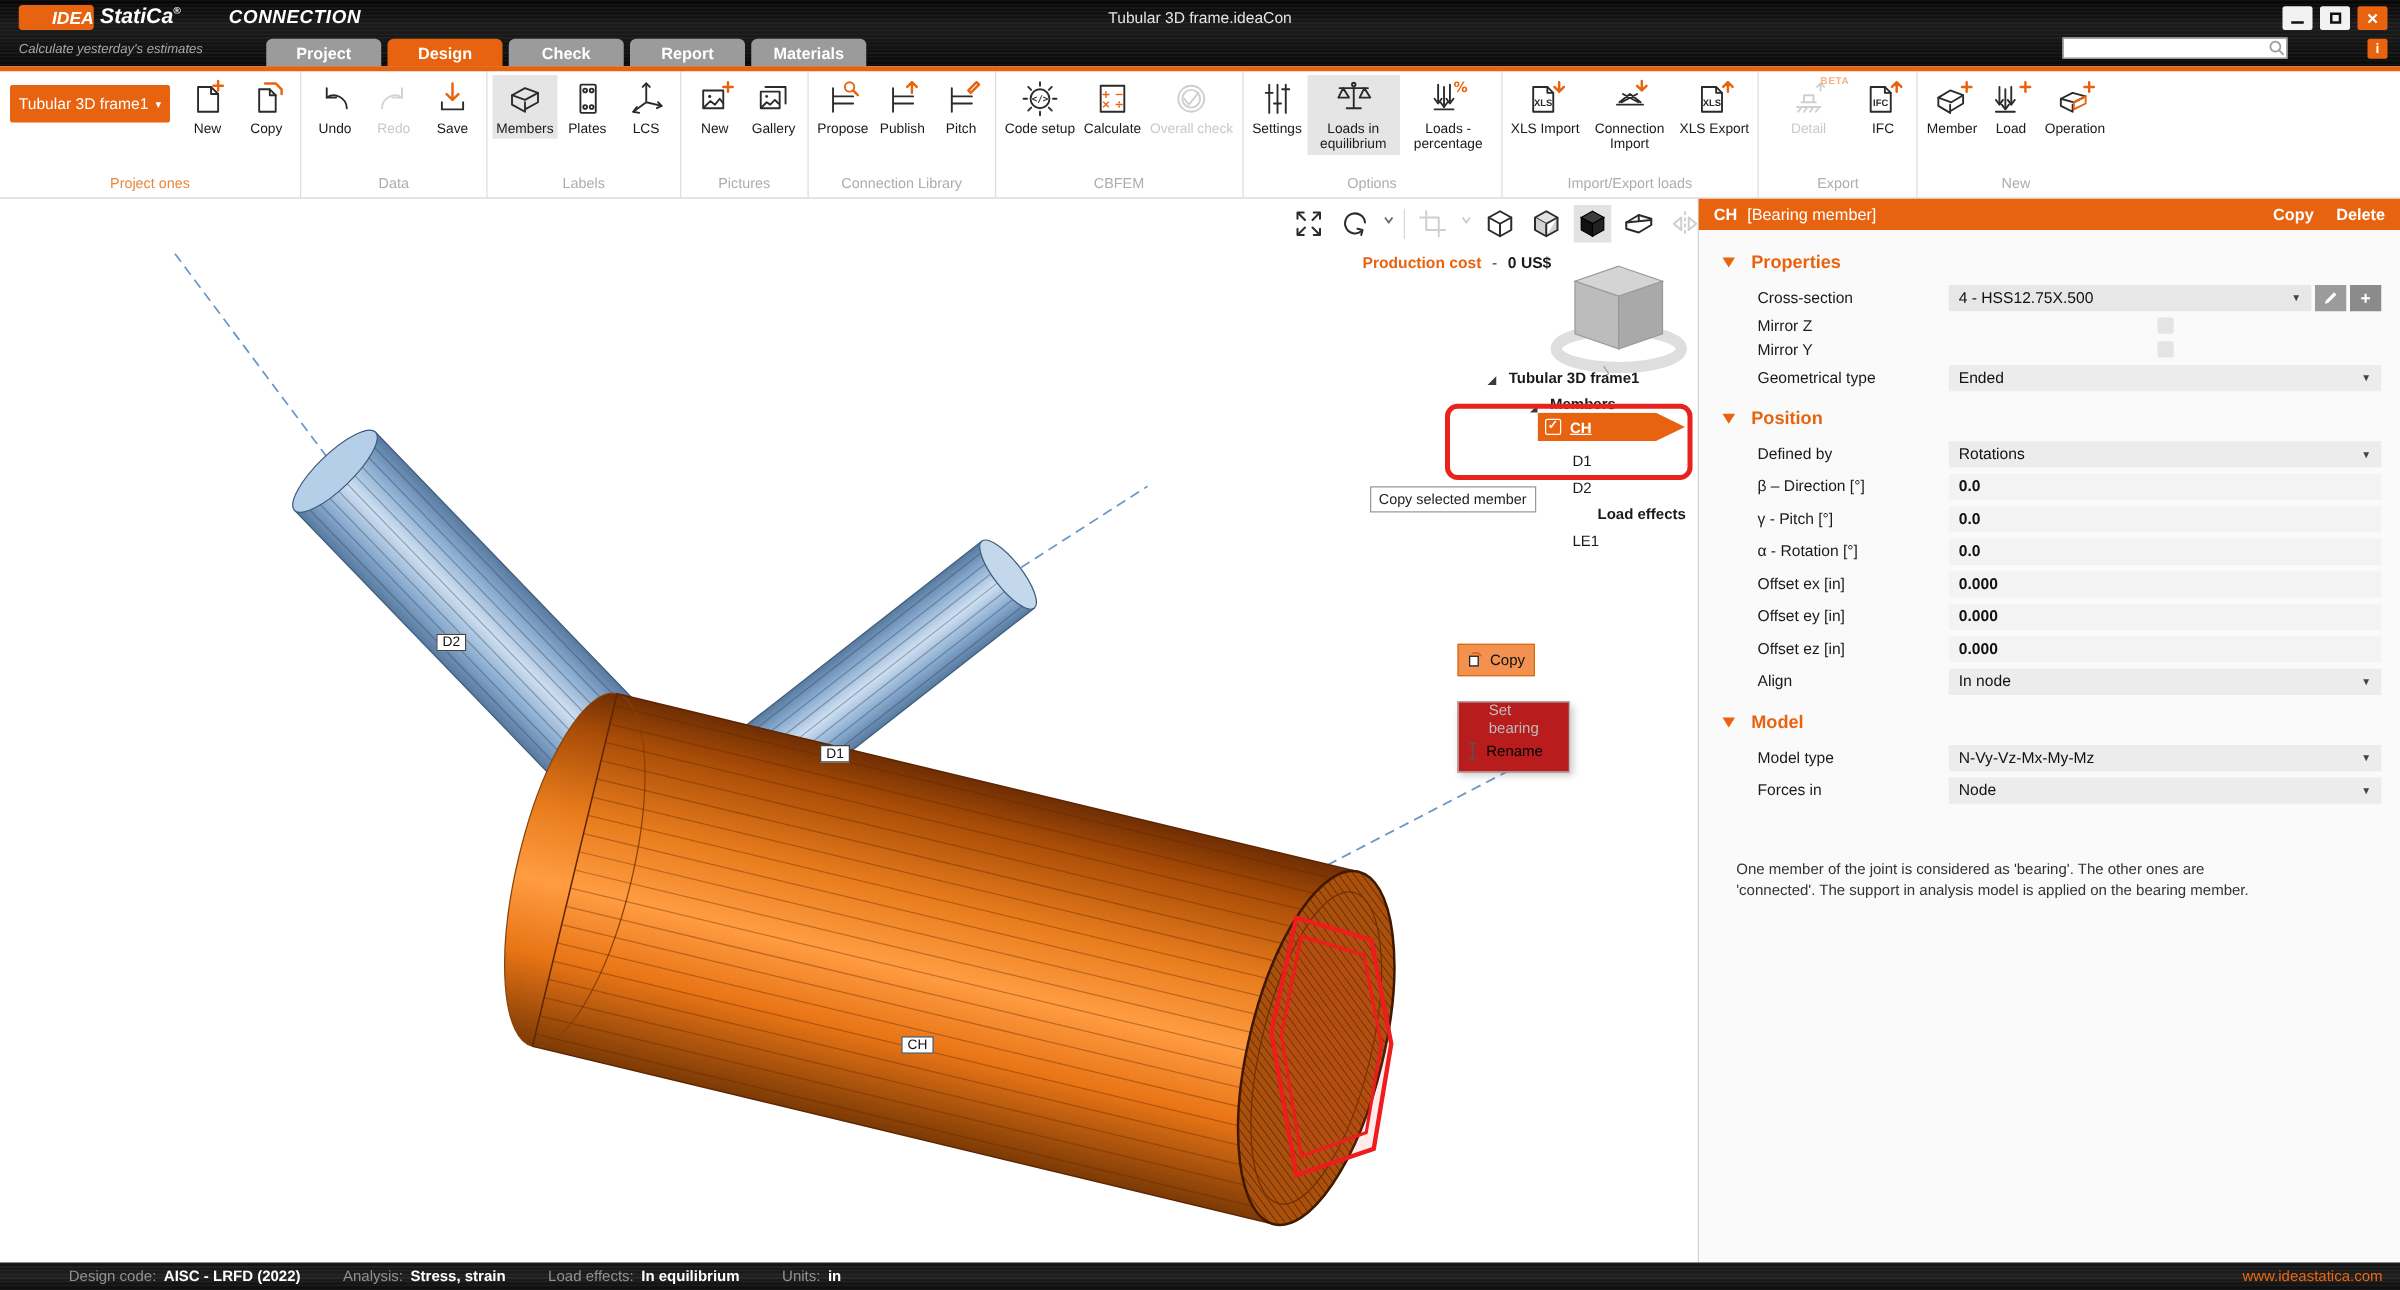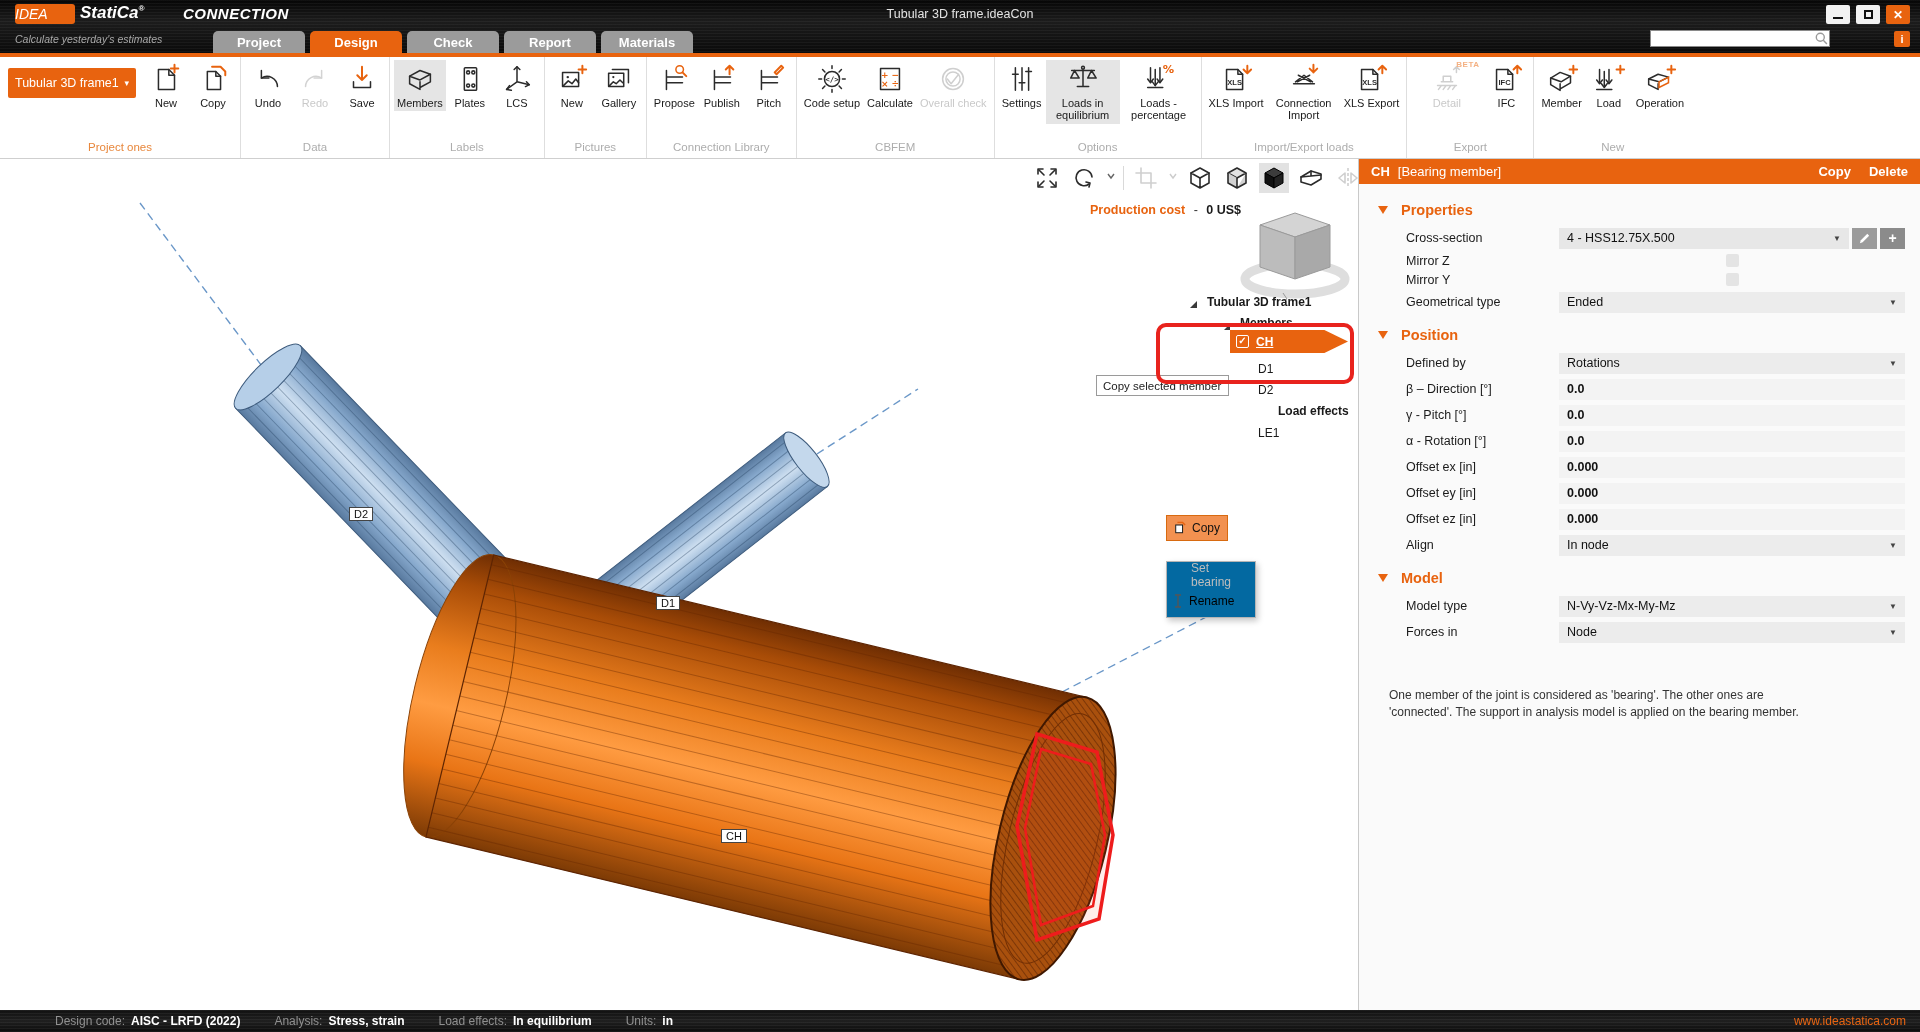--- a/index.html
+++ b/index.html
@@ -5,21 +5,21 @@
   * { box-sizing: border-box; margin: 0; padding: 0; }
   html,body { width:1920px; height:1032px; overflow:hidden; font-family:"Liberation Sans",sans-serif; background:#fff; }
 
   
   #titlebar { position:relative; width:1920px; height:57px;
     background:linear-gradient(180deg,#060606,#1c1c1c 40%,#0a0a0a);
     border-bottom:4px solid #e8630f; }
   #titlebar::before{content:"";position:absolute;inset:0;
     background:repeating-linear-gradient(180deg,rgba(255,255,255,.045) 0 1px,transparent 1px 3px);pointer-events:none;}
   .logobox{position:absolute;left:15px;top:4px;width:60px;height:20px;background:#e8630f;border-radius:3px;
-    color:#fff;font-weight:normal;font-style:italic;font-size:14px;display:flex;align-items:center;justify-content:flex-start;letter-spacing:0;}
+    color:#fff;font-weight:bold;font-style:italic;font-size:14px;display:flex;align-items:center;justify-content:flex-end;letter-spacing:0;}
   .logotxt{position:absolute;left:80px;top:3px;color:#fff;font-weight:bold;font-style:italic;font-size:17px;}
   .logoreg{font-size:8px;vertical-align:super;}
   .product{position:absolute;left:183px;top:5px;color:#fff;font-weight:bold;font-style:italic;font-size:15px;letter-spacing:.5px;}
   .tagline{position:absolute;left:15px;top:33px;color:#a9a9a9;font-style:italic;font-size:10.5px;}
   .wintitle{position:absolute;left:0;right:0;top:7px;text-align:center;color:#e3e3e3;font-size:12.5px;}
   .winbtns{position:absolute;right:10px;top:5px;display:flex;gap:6px;}
   .wb{width:24px;height:19px;background:#f2f2f2;border-radius:2px;display:flex;align-items:center;justify-content:center;cursor:default;}
   .wb .minbar{width:10px;height:2px;background:#111;margin-top:7px;}
   .wb .maxsq{width:9px;height:9px;border:2px solid #111;}
   .wb.close{background:#e8630f;color:#fff;font-weight:bold;font-size:12px;}
@@ -76,25 +76,25 @@
   .tbold{font-weight:bold;}
   .texp{width:0;height:0;border-left:7px solid transparent;border-bottom:7px solid #3a3a3a;display:inline-block;}
   .pennant{position:absolute;left:1230px;top:171px;width:118px;height:23px;background:#e8630f;z-index:20;
     clip-path:polygon(0 0,80% 0,100% 50%,80% 100%,0 100%);display:flex;align-items:center;gap:7px;padding-left:6px;}
   .cb-ch{width:13px;height:13px;background:#e8630f;border:1.5px solid #fff;border-radius:2px;color:#fff;font-size:10px;line-height:10px;text-align:center;font-weight:bold;}
   .pennant .chtxt{color:#fff;font-weight:bold;font-size:12px;text-decoration:underline;}
 
   
   .copyrow{position:absolute;left:1166px;top:356px;width:62px;height:26px;background:#f29150;border:1px solid #d86a10;
     display:flex;align-items:center;gap:6px;padding:0 7px;font-size:12px;color:#111;z-index:30;}
-  .submenu{position:absolute;left:1166px;top:402px;width:90px;height:57px;background:#0369a1;border:1px solid #b5b5b5;
+  .submenu{position:absolute;left:1166px;top:402px;width:90px;height:57px;background:#b91c1c;border:1px solid #b5b5b5;
     box-shadow:2px 3px 6px rgba(0,0,0,.22);z-index:30;font-size:12px;}
   .smi{height:26px;display:flex;align-items:center;gap:6px;padding:0 6px;}
   .smi.disabled{color:#bdbdbd;padding-left:24px;}
-  .tooltip{position:absolute;left:1096px;top:216px;width:133px;height:21px;background:#fff;border:1px solid #9a9a9a;
+  .tooltip{position:absolute;left:1096px;top:230px;width:133px;height:21px;background:#fff;border:1px solid #9a9a9a;
     font-size:11.5px;color:#222;display:flex;align-items:center;padding:0 6px;z-index:40;}
   .redbox{position:absolute;left:1156px;top:164px;width:198px;height:61px;border:4px solid #e8231d;border-radius:10px;z-index:60;pointer-events:none;}
 
   
   #panel{width:562px;height:851px;background:#fafafa;border-left:1px solid #c9c9c9;display:flex;flex-direction:column;}
   .phead{height:25px;background:#e8630f;display:flex;align-items:center;padding:0 12px;color:#fff;font-size:13px;gap:8px;flex:none;}
   .phname{font-weight:bold;}
   .phspacer{flex:1;}
   .phbtn{font-weight:bold;cursor:default;margin-left:10px;}
   .pbody{flex:1;padding-top:6px;}

